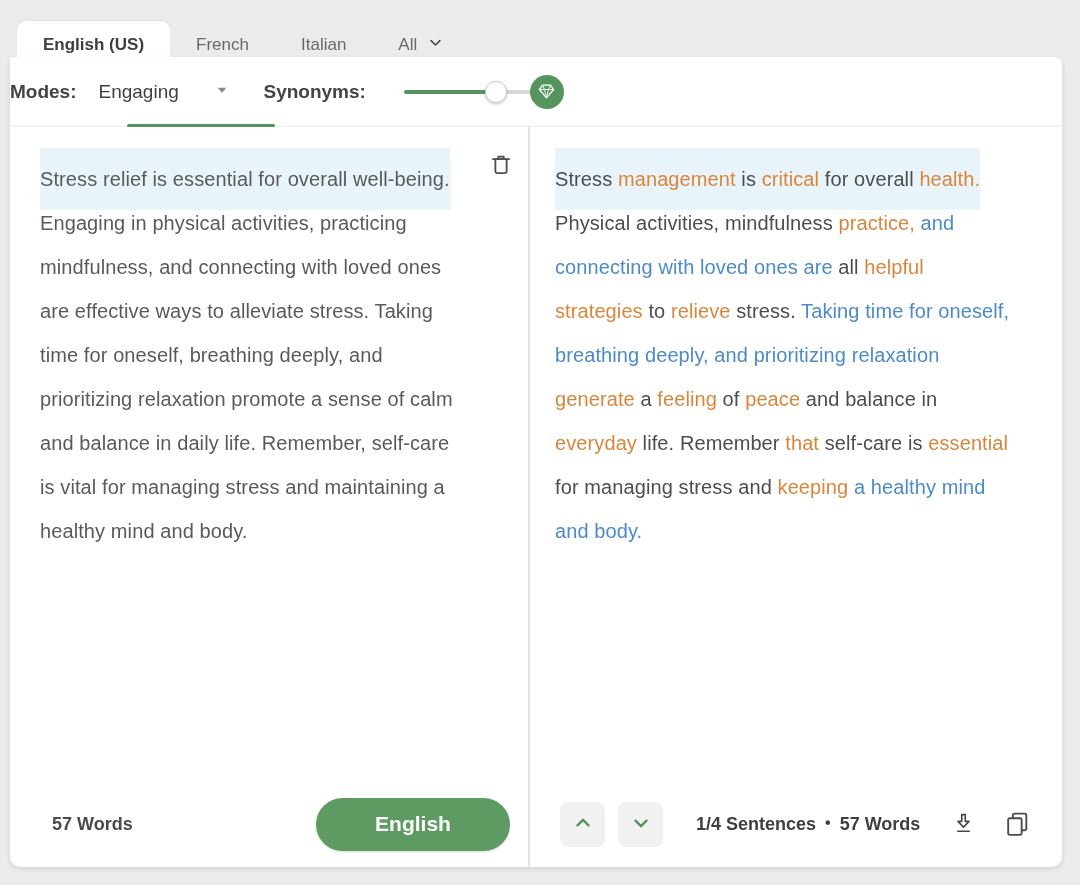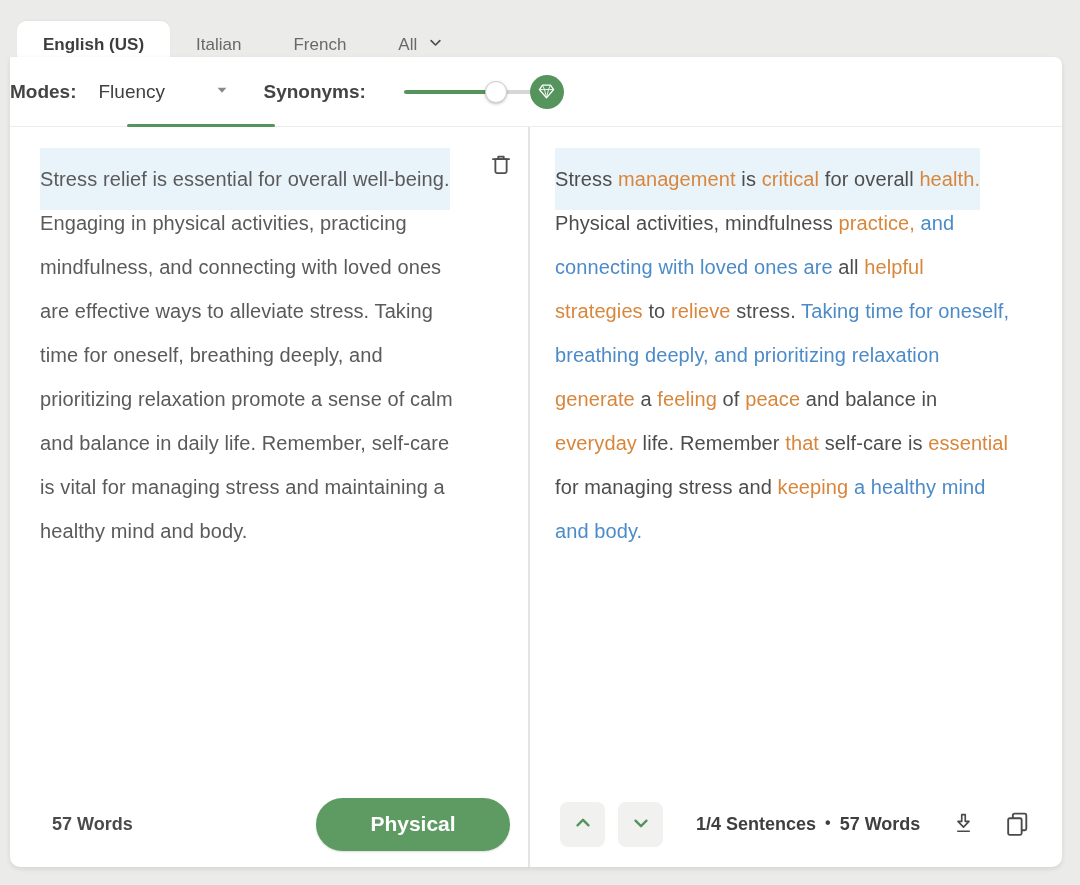--- a/index.html
+++ b/index.html
@@ -130,41 +130,41 @@
 </head>
 <body>
 
 <div class="stage">
 
   <div class="tabbar">
     <div class="tab active">
       <span>English (US)</span>
     </div>
     <div class="tab">
+      <span>French</span>
+    </div>
+    <div class="tab">
       <span>Italian</span>
-    </div>
-    <div class="tab">
-      <span>French</span>
     </div>
     <div class="tab">
       <span>All</span>
       <span class="chev">
         <svg width="15" height="15" viewBox="0 0 24 24" fill="none" stroke="#4a4a4a" stroke-width="2.6" stroke-linecap="round" stroke-linejoin="round">
             <path d="M5 9 L12 16 L19 9"></path>
           </svg>
       </span>
     </div>
   </div>
 
   <div class="card">
 
     <div class="modes-row">
       <span class="modes-label">Modes:</span>
       <div class="mode-select">
-        <span class="mode-value">Fluency</span>
+        <span class="mode-value">Engaging</span>
         <span>
           <svg width="14" height="14" viewBox="0 0 16 16">
               <polygon points="3,5.5 13,5.5 8,11" fill="#8a8a8a"></polygon>
             </svg>
         </span>
       </div>
       <div class="mode-underline"></div>
       <span class="syn-label">Synonyms:</span>
       <div class="slider">
         <div class="track-green"></div>
@@ -187,21 +187,21 @@
             <path d="M4.5 7 L19.5 7"></path>
             <path d="M9.5 7 V4.8 h5 V7"></path>
             <path d="M6.8 7 h10.4 v11.3 a1.7 1.7 0 0 1 -1.7 1.7 h-7 a1.7 1.7 0 0 1 -1.7 -1.7 Z"></path>
           </svg>
         </button>
         <div class="text input-text">
           <span class="hl">Stress relief is essential for overall well-being.</span><span> Engaging in physical activities, practicing mindfulness, and connecting with loved ones are effective ways to alleviate stress. Taking time for oneself, breathing deeply, and prioritizing relaxation promote a sense of calm and balance in daily life. Remember, self-care is vital for managing stress and maintaining a healthy mind and body.</span>
         </div>
         <div class="footer left-footer">
           <span class="wc">57 Words</span>
-          <button class="rephrase">Physical</button>
+          <button class="rephrase">English</button>
         </div>
       </div>
 
       <div class="divider"></div>
 
       <div class="panel right">
         <div class="text output-text"><span class="seg seg-dark seg-hl">Stress </span><span class="seg seg-orange seg-hl">management</span><span class="seg seg-dark seg-hl"> is </span><span class="seg seg-orange seg-hl">critical</span><span class="seg seg-dark seg-hl"> for overall </span><span class="seg seg-orange seg-hl">health.</span><span class="seg seg-dark"> Physical activities, mindfulness </span><span class="seg seg-orange">practice,</span><span class="seg seg-dark"> </span><span class="seg seg-blue">and connecting with loved ones are</span><span class="seg seg-dark"> all </span><span class="seg seg-orange">helpful strategies</span><span class="seg seg-dark"> to </span><span class="seg seg-orange">relieve</span><span class="seg seg-dark"> stress. </span><span class="seg seg-blue">Taking time for oneself, breathing deeply, and prioritizing relaxation</span><span class="seg seg-dark"> </span><span class="seg seg-orange">generate</span><span class="seg seg-dark"> a </span><span class="seg seg-orange">feeling</span><span class="seg seg-dark"> of </span><span class="seg seg-orange">peace</span><span class="seg seg-dark"> and balance in </span><span class="seg seg-orange">everyday</span><span class="seg seg-dark"> life. Remember </span><span class="seg seg-orange">that</span><span class="seg seg-dark"> self-care is </span><span class="seg seg-orange">essential</span><span class="seg seg-dark"> for managing stress and </span><span class="seg seg-orange">keeping</span><span class="seg seg-dark"> </span><span class="seg seg-blue">a healthy mind and body.</span></div>
         <div class="footer right-footer">
           <button class="navbtn">
             <span>

